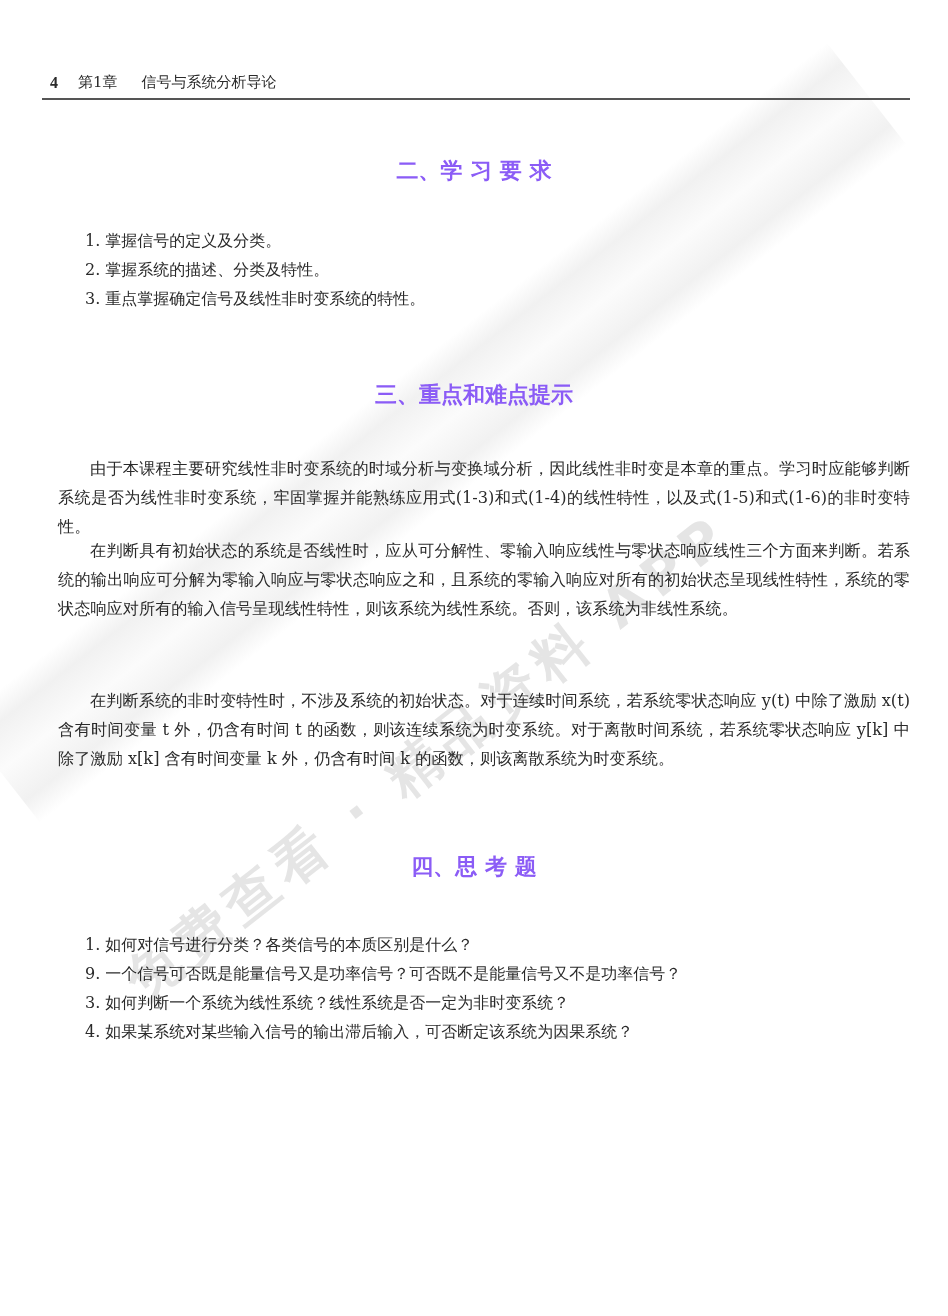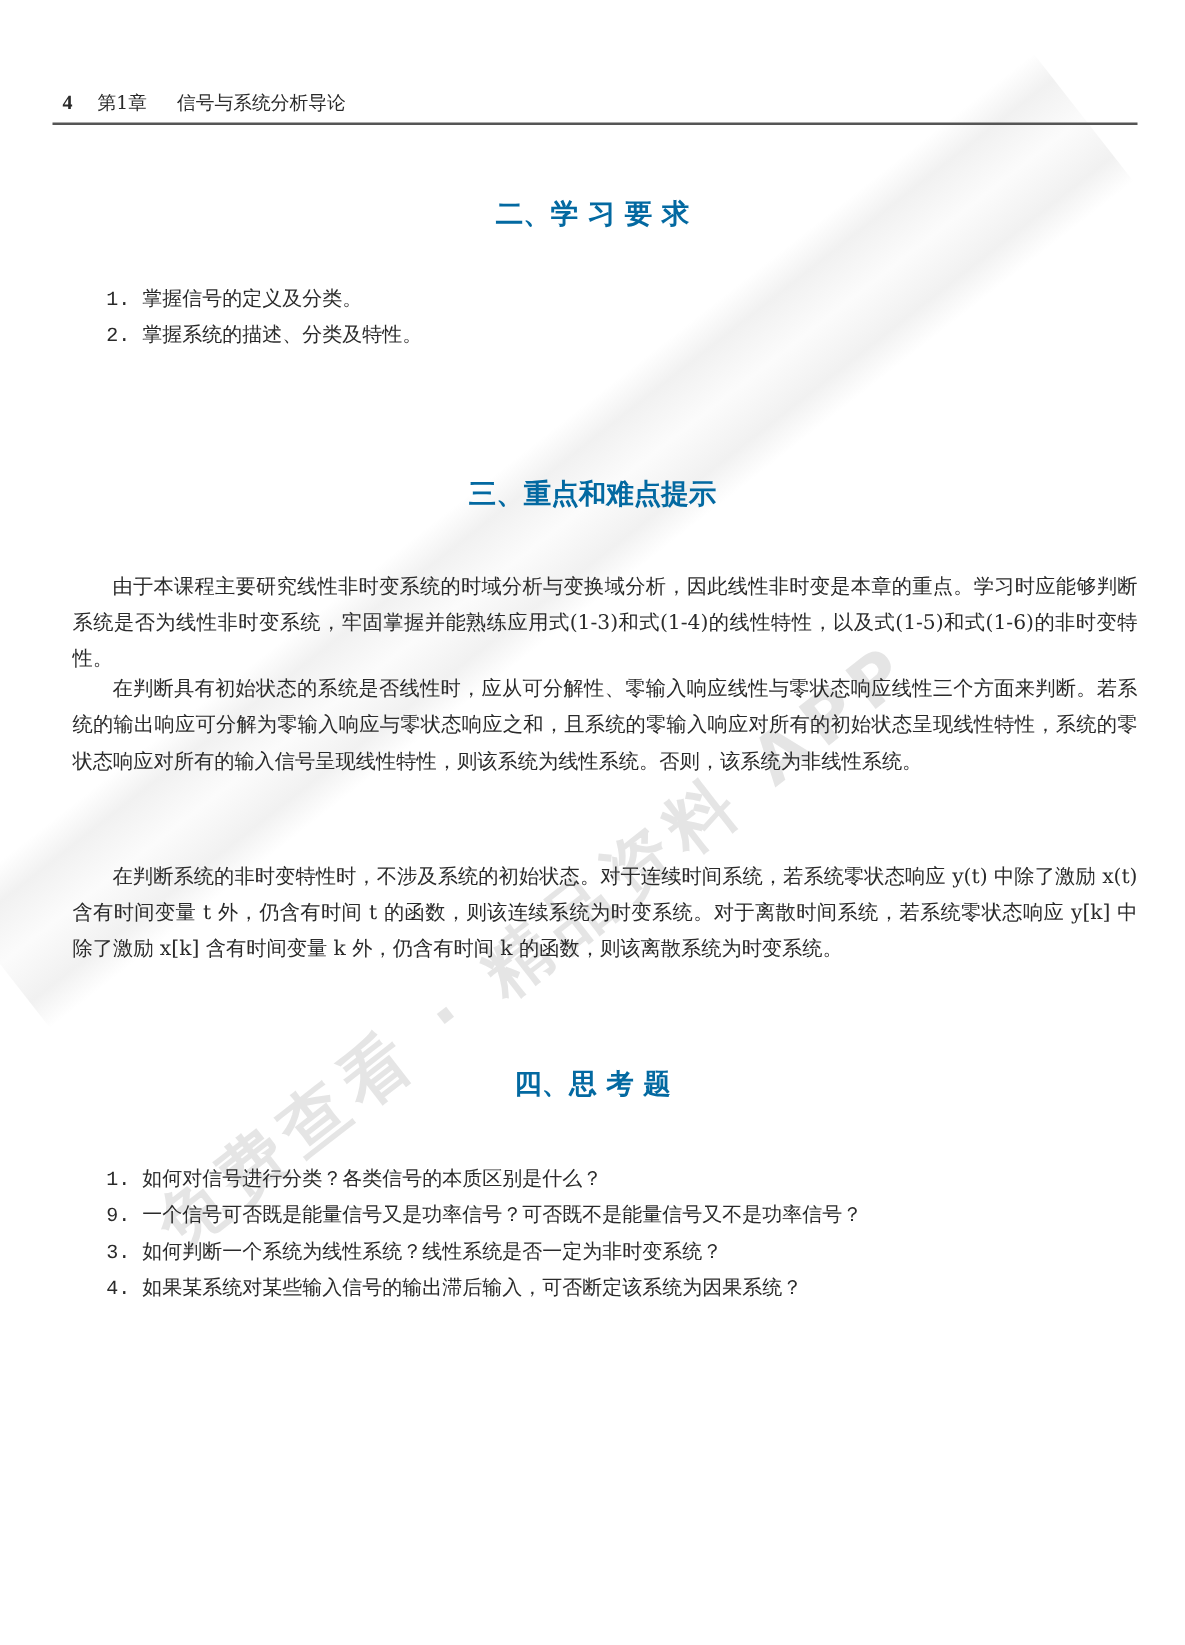--- a/index.html
+++ b/index.html
@@ -19,24 +19,24 @@
       transform: rotate(-38deg); transform-origin: left top; white-space: nowrap; pointer-events: none;
     }
     .running-head {
       position: absolute; left: 42px; top: 62px; width: 868px; height: 30px;
       border-bottom: 2px solid #555; font-size: 15px; display: flex; align-items: flex-end; padding-bottom: 6px;
     }
     .page-num { font-weight: bold; margin-left: 8px; margin-right: 20px; font-family: "Liberation Serif", serif; font-size: 16px; }
     .chapter { margin-right: 24px; }
     .section-title {
       position: absolute; left: 0; width: 948px; text-align: center;
-      font-family: "DejaVu Sans", sans-serif; font-size: 22px; font-weight: bold; color: #0369a1;
+      font-family: "DejaVu Sans", sans-serif; font-size: 22px; font-weight: bold; color: #8b5cf6;
     }
     .list { position: absolute; left: 85px; margin: 0; padding: 0; list-style: none; font-size: 16px; }
-    .list li { height: 29px; line-height: 29px; font-family: Liberation Mono, monospace; }
+    .list li { height: 29px; line-height: 29px; }
     .para {
       position: absolute; left: 58px; width: 852px; font-size: 16.2px; line-height: 29px;
       text-indent: 32px; text-align: justify; margin: 0;
     }
   </style>
 </head>
 <body>
 
 <div class="watermark"></div>
 <div class="wm-text" style="left:110px; top:960px;">免费查看 · 精品资料 APP</div>
@@ -44,20 +44,21 @@
 <div class="running-head">
   <span class="page-num">4</span>
   <span class="chapter">第1章</span>
   <span>信号与系统分析导论</span>
 </div>
 
 <div class="section-title" style="top:156px;">二、学 习 要 求</div>
 <ul class="list" style="top:226px;">
   <li>1. 掌握信号的定义及分类。</li>
   <li>2. 掌握系统的描述、分类及特性。</li>
+  <li>3. 重点掌握确定信号及线性非时变系统的特性。</li>
 </ul>
 
 <div class="section-title" style="top:380px;">三、重点和难点提示</div>
 <p class="para" style="top:454px;">由于本课程主要研究线性非时变系统的时域分析与变换域分析，因此线性非时变是本章的重点。学习时应能够判断系统是否为线性非时变系统，牢固掌握并能熟练应用式(1-3)和式(1-4)的线性特性，以及式(1-5)和式(1-6)的非时变特性。</p>
 <p class="para" style="top:536px;">在判断具有初始状态的系统是否线性时，应从可分解性、零输入响应线性与零状态响应线性三个方面来判断。若系统的输出响应可分解为零输入响应与零状态响应之和，且系统的零输入响应对所有的初始状态呈现线性特性，系统的零状态响应对所有的输入信号呈现线性特性，则该系统为线性系统。否则，该系统为非线性系统。</p>
 <p class="para" style="top:686px;">在判断系统的非时变特性时，不涉及系统的初始状态。对于连续时间系统，若系统零状态响应 y(t) 中除了激励 x(t) 含有时间变量 t 外，仍含有时间 t 的函数，则该连续系统为时变系统。对于离散时间系统，若系统零状态响应 y[k] 中除了激励 x[k] 含有时间变量 k 外，仍含有时间 k 的函数，则该离散系统为时变系统。</p>
 
 <div class="section-title" style="top:852px;">四、思 考 题</div>
 <ul class="list" style="top:930px;">
   <li>1. 如何对信号进行分类？各类信号的本质区别是什么？</li>

